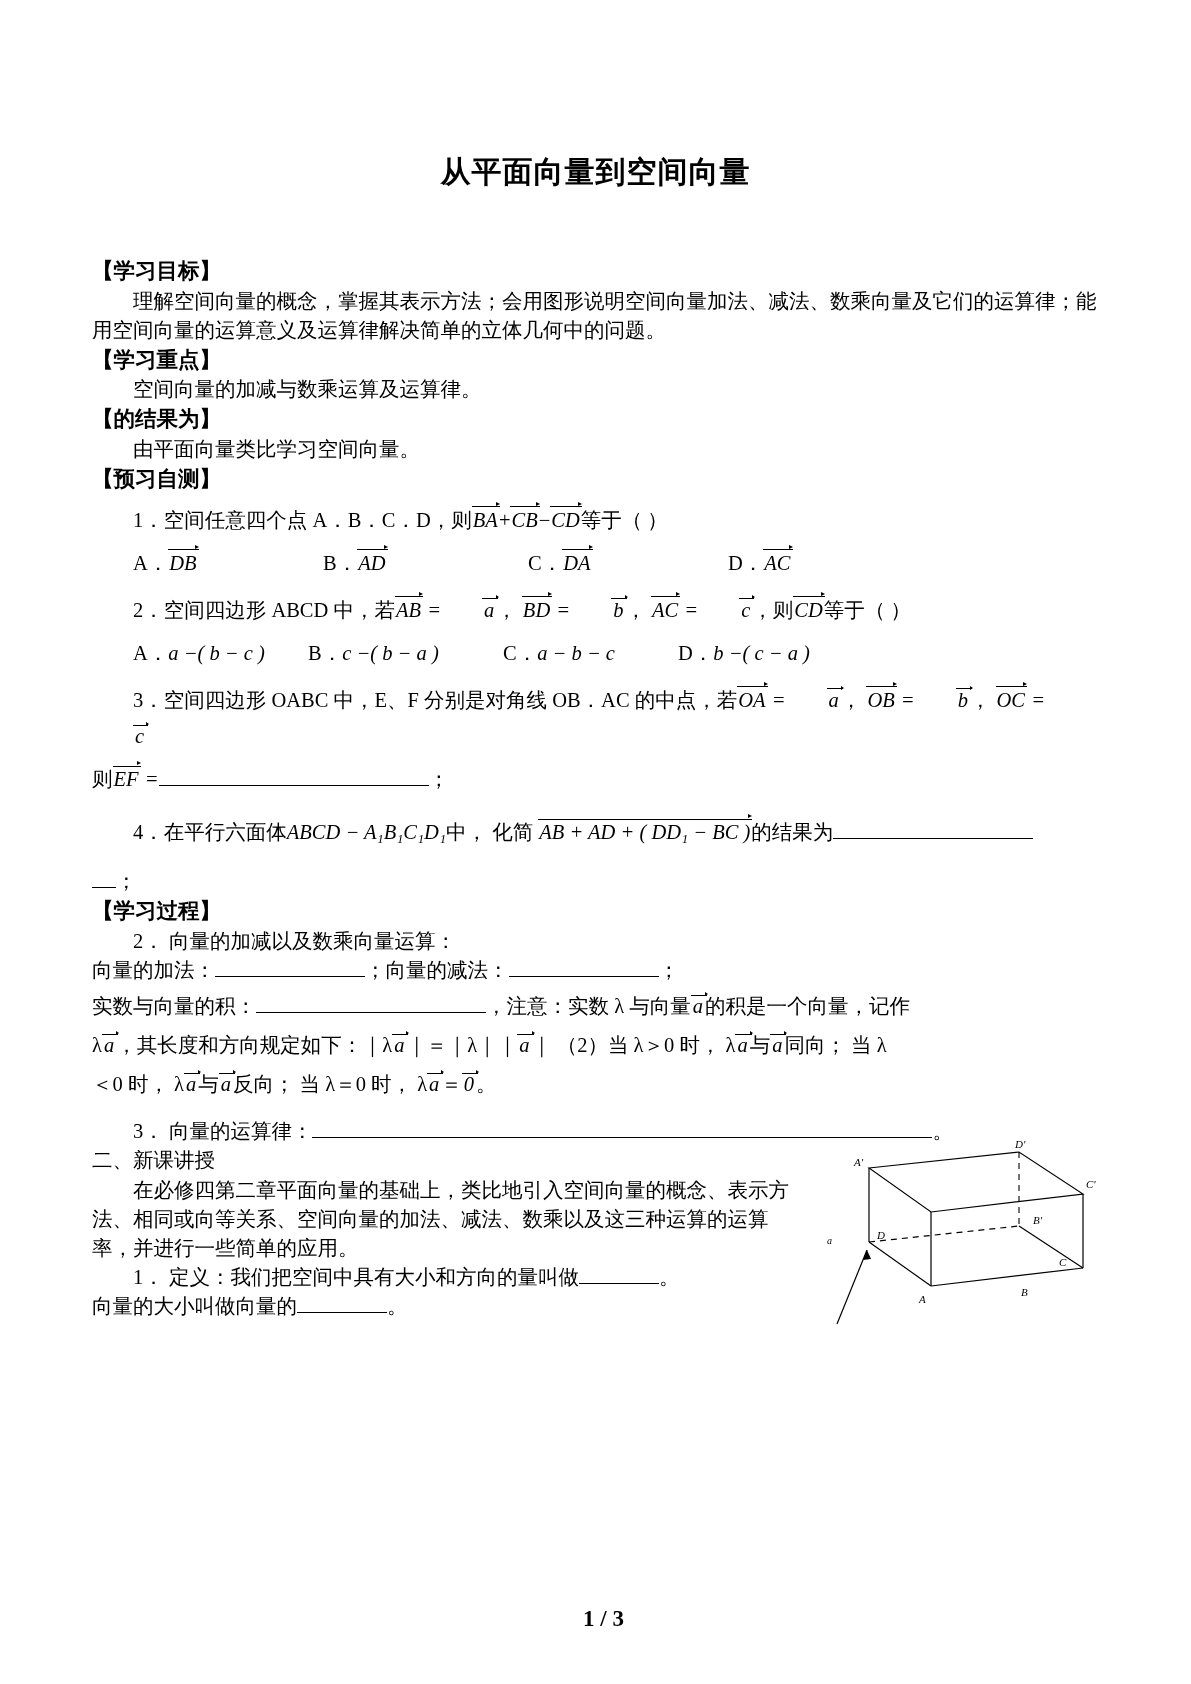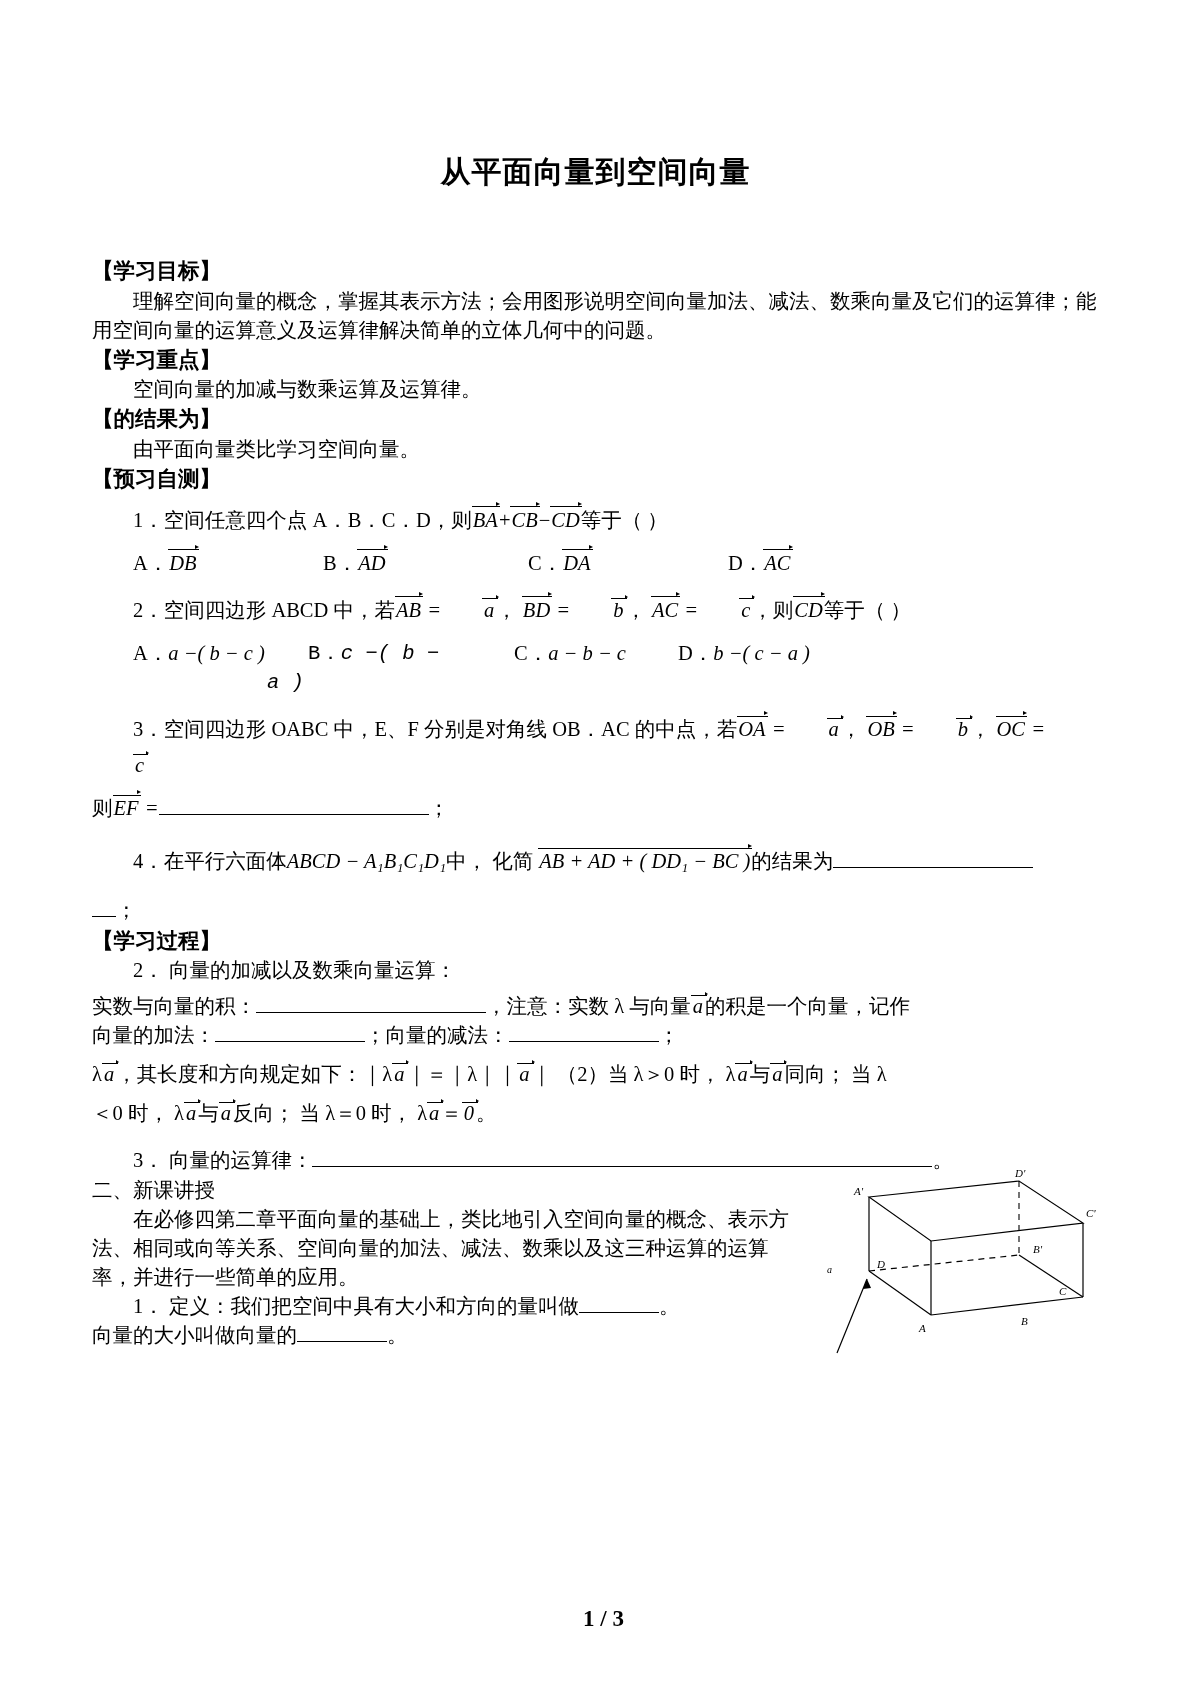--- a/index.html
+++ b/index.html
@@ -45,22 +45,22 @@
 
   .qline { margin:0; text-indent:2em; padding-top:11px; }
   .optline { margin:0; text-indent:2em; padding-top:14px; display:flex; }
   .optline .opt { display:inline-block; }
   .opt-a { width:190px; }
   .opt-b { width:205px; }
   .opt-c { width:200px; }
   .opt-d { width:auto; }
 
   .opt2-a { width:175px; }
-  .opt2-b { width:195px;font-family:Liberation Mono, monospace; }
-  .opt2-c { width:175px;text-align:center; }
+  .opt2-b { width:195px; }
+  .opt2-c { width:175px; }
 
   
   .vec {
     position:relative;
     font-style:italic;
     font-family:"Liberation Serif","DejaVu Serif",serif;
     padding:0 1px;
     white-space:nowrap;
   }
   .vec::before{
@@ -181,25 +181,25 @@
       <span class="vec">AB + AD + ( DD₁ − BC )</span><span>的结果为</span><span class="blank b200"></span>
     </p>
     <p class="flat" style="padding-top:20px;">
       <span class="blank" style="width:24px;"></span><span>；</span>
     </p>
 
     <p class="hdr">【学习过程】</p>
     <p class="ind1">2．  向量的加减以及数乘向量运算：</p>
 
     <p class="flat">
+      <span>向量的加法：</span><span class="blank b150"></span><span>；向量的减法：</span><span class="blank b150"></span><span>；</span>
+    </p>
+
+    <p class="flat">
       <span>实数与向量的积：</span><span class="blank b230"></span><span>，注意：实数 λ 与向量</span><span class="svw"><span class="sv">a</span></span><span>的积是一个向量，记作</span>
-    </p>
-
-    <p class="flat">
-      <span>向量的加法：</span><span class="blank b150"></span><span>；向量的减法：</span><span class="blank b150"></span><span>；</span>
     </p>
 
     <p class="lamline">
       λ<span class="svw"><span class="sv">a</span></span><span>，其长度和方向规定如下：｜λ</span><span class="svw"><span class="sv">a</span></span><span>｜＝｜λ｜｜</span><span class="svw"><span class="sv">a</span></span><span>｜  （2）当 λ＞0 时，  λ</span><span class="svw"><span class="sv">a</span></span><span>与</span><span class="svw"><span class="sv">a</span></span><span>同向；  当 λ</span>
     </p>
 
     <p class="lamline">
       <span>＜0 时，  λ</span><span class="svw"><span class="sv">a</span></span><span>与</span><span class="svw"><span class="sv">a</span></span><span>反向；  当 λ＝0 时，  λ</span><span class="svw"><span class="sv">a</span></span><span>＝</span><span class="svw"><span class="sv">0</span></span><span>。</span>
     </p>
 

